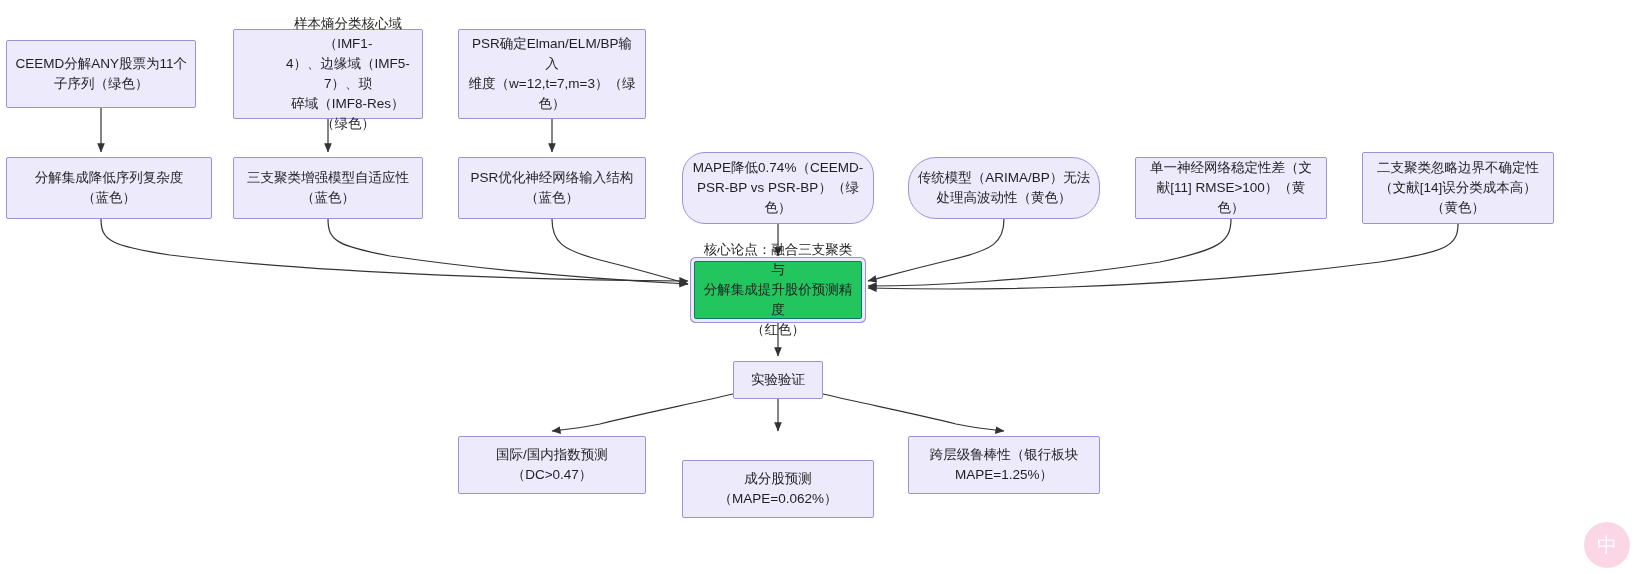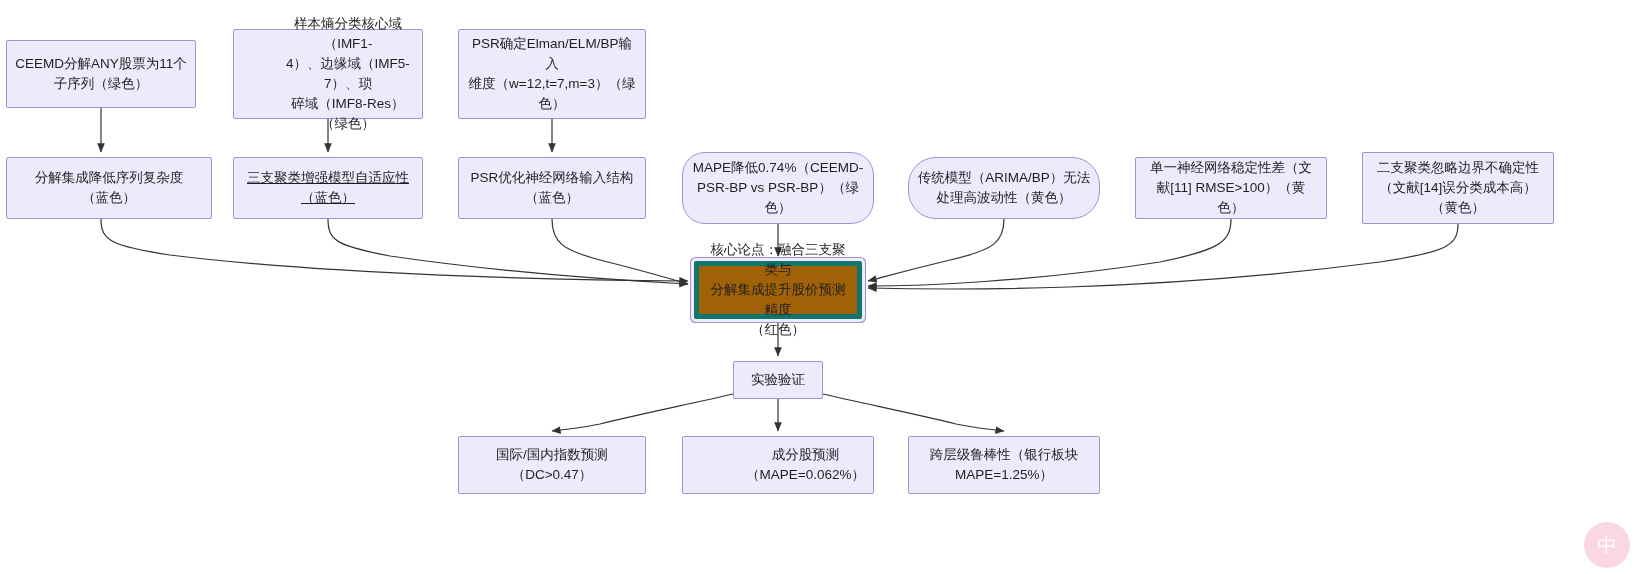--- a/index.html
+++ b/index.html
@@ -41,23 +41,23 @@
     color: #1f1f22;
     font-size: 13.5px;
     line-height: 20px;
     padding: 4px 8px;
   }
   .node .lbl {
     display: block;
     white-space: pre-line;
   }
   .node.core {
-    border: 5px solid #0f766e;
+    border: 1px solid #0f766e;
     box-shadow: 0 0 0 3px #ECEAFB, 0 0 0 4px #9D92D6;
-    background: #a16207;
+    background: #22c55e;
   }
   #watermark {
     position: absolute;
     right: 10px;
     bottom: 6px;
     width: 46px;
     height: 46px;
     border-radius: 50%;
     background: #F8B6CE;
     opacity: 0.55;
@@ -98,40 +98,40 @@
       <path d="M1458,224 C1458,246 1446,252 1380,262 C1150,292 950,290 868,288"></path>
 
       <path d="M778,322 L778,356"></path>
 
       <path d="M733,394 C690,404 640,414 600,424 C580,428 562,430 552,431"></path>
       <path d="M778,399 L778,431"></path>
       <path d="M823,394 C866,404 916,414 956,424 C976,428 994,430 1004,431"></path>
     </g>
   </svg>
 
-  <div class="node" style="left: 6px; top: 40px; width: 190px; height: 68px;">
+  <div class="node" style="left: 6px; top: 40px; width: 190px; height: 68px; justify-content: flex-end;">
     <span class="lbl">CEEMD分解ANY股票为11个
 子序列（绿色）</span>
   </div>
   <div class="node" style="left: 233px; top: 29px; width: 190px; height: 90px; padding-left: 48px;">
     <span class="lbl">样本熵分类核心域（IMF1-
 4）、边缘域（IMF5-7）、琐
 碎域（IMF8-Res）（绿色）</span>
   </div>
   <div class="node" style="left: 458px; top: 29px; width: 188px; height: 90px; justify-content: flex-end;">
     <span class="lbl">PSR确定Elman/ELM/BP输入
 维度（w=12,t=7,m=3）（绿
 色）</span>
   </div>
 
   <div class="node" style="left: 6px; top: 157px; width: 206px; height: 62px;">
     <span class="lbl">分解集成降低序列复杂度
 （蓝色）</span>
   </div>
-  <div class="node" style="left: 233px; top: 157px; width: 190px; height: 62px; text-decoration: underline;">
+  <div class="node" style="left: 233px; top: 157px; width: 190px; height: 62px;">
     <span class="lbl">三支聚类增强模型自适应性
 （蓝色）</span>
   </div>
   <div class="node" style="left: 458px; top: 157px; width: 188px; height: 62px;">
     <span class="lbl">PSR优化神经网络输入结构
 （蓝色）</span>
   </div>
   <div class="node" style="left: 682px; top: 152px; width: 192px; height: 72px; border-radius: 23px;">
     <span class="lbl">MAPE降低0.74%（CEEMD-
 PSR-BP vs PSR-BP）（绿
@@ -158,21 +158,21 @@
   </div>
 
   <div class="node" style="left: 733px; top: 361px; width: 90px; height: 38px;">
     <span class="lbl">实验验证</span>
   </div>
 
   <div class="node" style="left: 458px; top: 436px; width: 188px; height: 58px;">
     <span class="lbl">国际/国内指数预测
 （DC&gt;0.47）</span>
   </div>
-  <div class="node" style="left: 682px; top: 436px; width: 192px; height: 58px; justify-content: flex-end;">
+  <div class="node" style="left: 682px; top: 460px; width: 192px; height: 58px;">
     <span class="lbl">成分股预测
 （MAPE=0.062%）</span>
   </div>
   <div class="node" style="left: 908px; top: 436px; width: 192px; height: 58px;">
     <span class="lbl">跨层级鲁棒性（银行板块
 MAPE=1.25%）</span>
   </div>
 
   <div id="watermark">
     <span>中</span>

